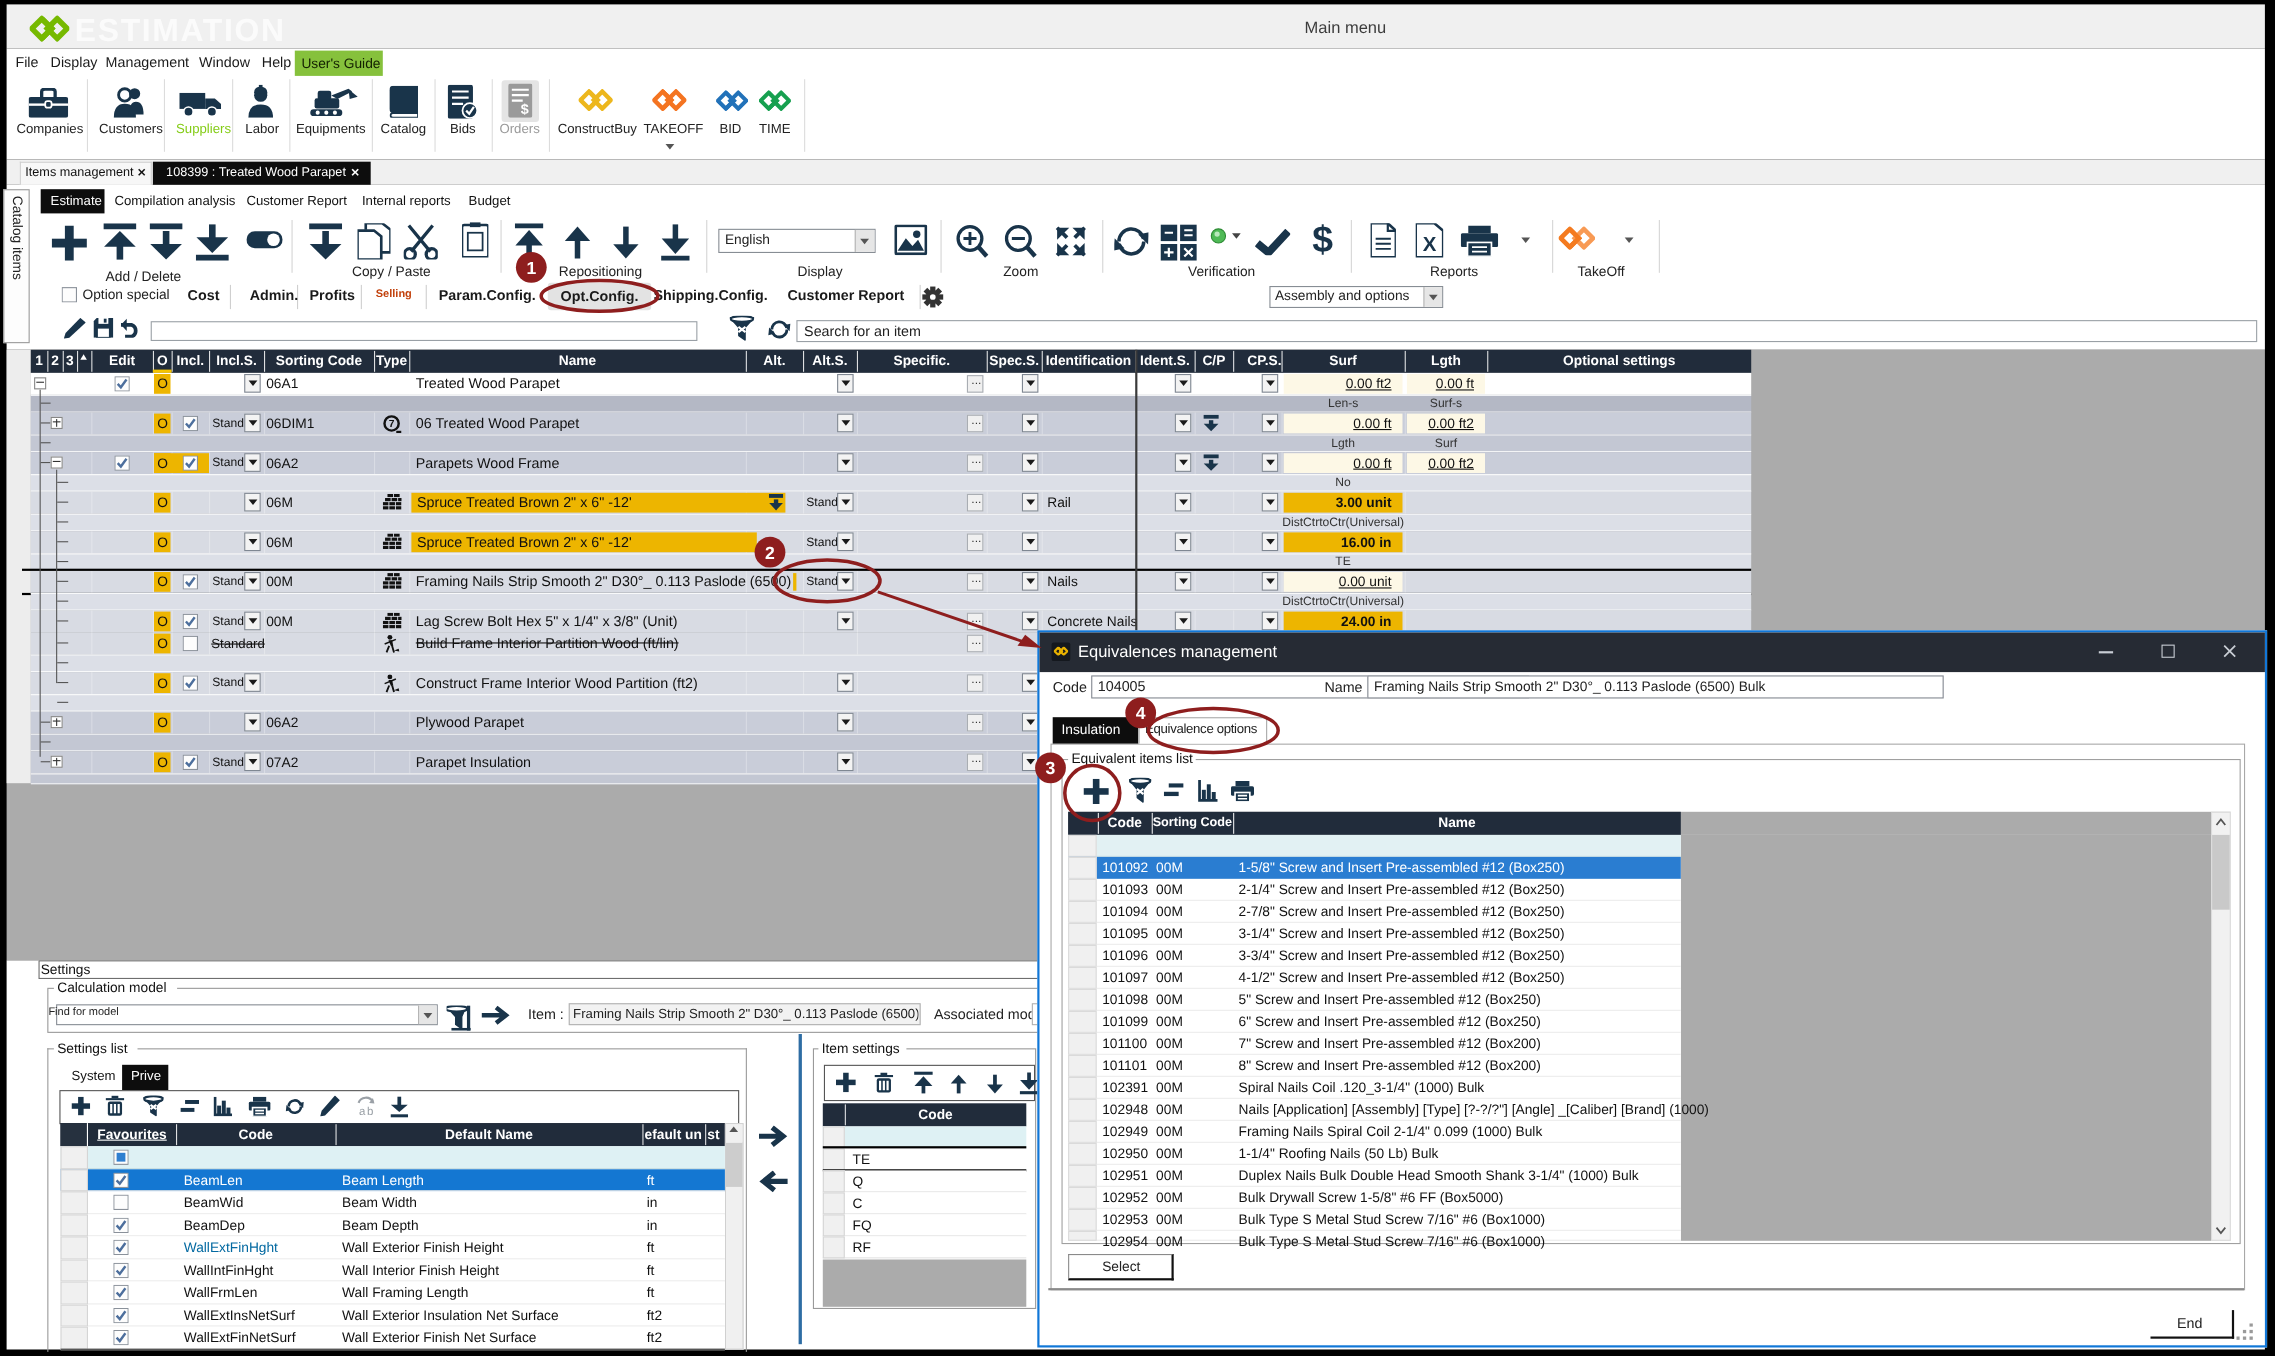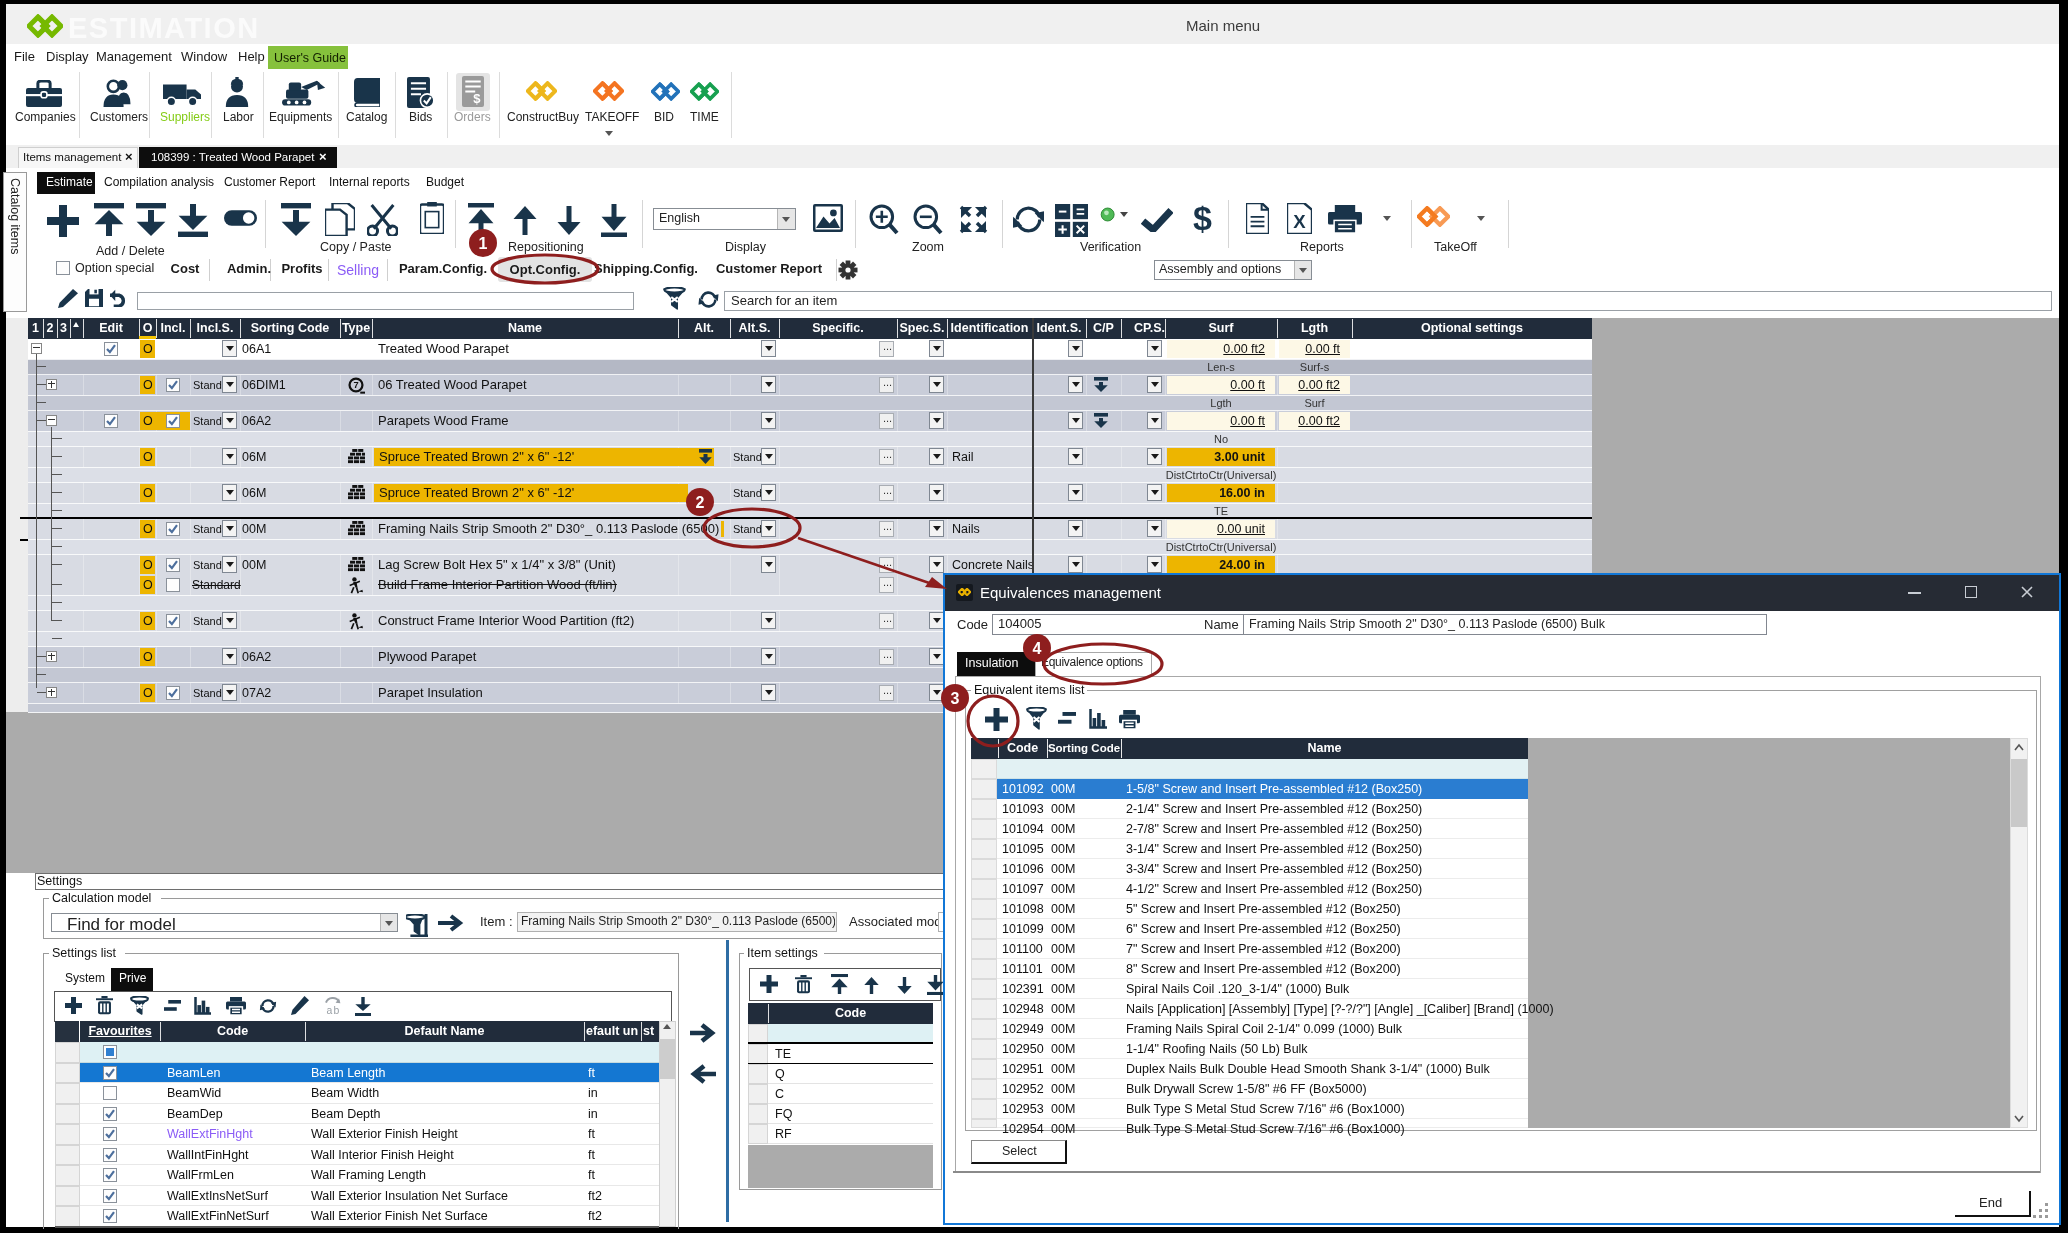--- a/index.html
+++ b/index.html
@@ -295,21 +295,21 @@
     <div style="left:328px;top:259px;width:1px;height:22px;background:#cfcfcf"></div>
     <div style="left:387px;top:259px;width:1px;height:22px;background:#cfcfcf"></div>
     <div style="left:836px;top:259px;width:1px;height:22px;background:#cfcfcf"></div>
     <svg style="position:absolute;left:56px;top:261px;" width="14" height="14" viewBox="0 0 14 14">
       <rect x="0.5" y="0.5" width="13" height="13" fill="#fdfdfd" stroke="#8a919a"></rect>
     </svg>
     <div class="t" style="left:75px;top:261px;font-size:12.5px;color:#222">Option special</div>
     <div class="t" style="left:185px;top:262px;font-size:13px;font-weight:bold;color:#1a1a1a;transform:translateX(-50%)">Cost</div>
     <div class="t" style="left:249px;top:262px;font-size:13px;font-weight:bold;color:#1a1a1a;transform:translateX(-50%)">Admin.</div>
     <div class="t" style="left:302px;top:262px;font-size:13px;font-weight:bold;color:#1a1a1a;transform:translateX(-50%)">Profits</div>
-    <div class="t" style="left:358px;top:262px;font-size:14px;font-weight:normal;color:#8b5cf6;transform:translateX(-50%)">Selling</div>
+    <div class="t" style="left:358px;top:262px;font-size:10px;font-weight:bold;color:#c2410c;transform:translateX(-50%)">Selling</div>
     <div class="t" style="left:443px;top:262px;font-size:13px;font-weight:bold;color:#1a1a1a;transform:translateX(-50%)">Param.Config.</div>
     <div class="t" style="left:646px;top:262px;font-size:13px;font-weight:bold;color:#1a1a1a;transform:translateX(-50%)">Shipping.Config.</div>
     <div class="t" style="left:769px;top:262px;font-size:13px;font-weight:bold;color:#1a1a1a;transform:translateX(-50%)">Customer Report</div>
     <div style="left:498px;top:257px;width:94px;height:25px;background:#e3e3e3;border-radius:3px"></div>
     <div style="left:498px;top:262px;width:94px;height:16px;font-size:13px;font-weight:bold;color:#1a1a1a;text-align:center">Opt.Config.</div>
     <svg style="position:absolute;left:838px;top:260px;" width="20" height="20" viewBox="0 0 20 20">
       <rect x="7.6" y="0.5" width="4.8" height="4.8" fill="#333" transform="rotate(0 10.0 10.0)"></rect>
       <rect x="7.6" y="0.5" width="4.8" height="4.8" fill="#333" transform="rotate(45 10.0 10.0)"></rect>
       <rect x="7.6" y="0.5" width="4.8" height="4.8" fill="#333" transform="rotate(90 10.0 10.0)"></rect>
       <rect x="7.6" y="0.5" width="4.8" height="4.8" fill="#333" transform="rotate(135 10.0 10.0)"></rect>
@@ -971,21 +971,21 @@
     <div style="left:52px;top:510px;width:10px;height:1px;background:#555"></div>
     <div style="left:52px;top:546px;width:10px;height:1px;background:#555"></div>
     <div style="left:52px;top:602px;width:10px;height:1px;background:#555"></div>
     <div style="left:52px;top:638px;width:10px;height:1px;background:#555"></div>
     <div style="left:35px;top:873px;width:910px;height:17px;background:#fff;border:1px solid #6e6e6e"></div>
     <div class="t" style="left:37px;top:874px;font-size:12.5px;color:#111">Settings</div>
     <div style="left:43px;top:898px;width:902px;height:41px;border:1px solid #9a9a9a"></div>
     <div style="left:49px;top:890px;width:112px;height:16px;background:#fff"></div>
     <div class="t" style="left:52px;top:891px;font-size:12.5px;color:#111">Calculation model</div>
     <div style="left:51px;top:913px;width:347px;height:19px;background:#fff;border:1px solid #878d94"></div>
-    <div class="t" style="left:67px;top:915px;font-size:17px;color:#222">Find for model</div>
+    <div class="t" style="left:44px;top:915px;font-size:10px;color:#222">Find for model</div>
     <div style="left:380px;top:914px;width:17px;height:17px;background:#e6e6e6;border-left:1px solid #b5b5b5"></div>
     <div style="left:385px;top:921px;width:0px;height:0px;border-left:4px solid transparent;border-right:4px solid transparent;border-top:5px solid #555"></div>
     <svg style="position:absolute;left:406px;top:914px;" width="22" height="23" viewBox="0 0 22 23">
       <path d="M1 2 L17 2 L13.64 10.35 L13.64 21 L8.36 17.25 L8.36 10.35 Z" fill="#19344a" stroke="#19344a" stroke-width="1.5" stroke-linejoin="round"></path>
       <ellipse cx="9.0" cy="3" rx="9.68" ry="2.6" fill="#fff" stroke="#19344a" stroke-width="2"></ellipse>
       <rect x="18.5" y="0" width="3" height="23" fill="#19344a"></rect>
       <rect x="4.4" y="20.5" width="17.6" height="2.5" fill="#19344a"></rect>
     </svg>
     <svg style="position:absolute;left:436px;top:914px;" width="30" height="18" viewBox="0 0 30 18">
       <path d="M2 9 H22 M15 2 L24 9 L15 16" stroke="#19344a" stroke-width="4" fill="none"></path>
@@ -1099,21 +1099,21 @@
     </svg>
     <div class="t" style="left:167px;top:1106.5px;font-size:12.5px;color:#111">BeamDep</div>
     <div class="t" style="left:311px;top:1106.5px;font-size:12.5px;color:#111">Beam Depth</div>
     <div class="t" style="left:588px;top:1106.5px;font-size:12.5px;color:#111">in</div>
     <div style="left:55px;top:1103.5px;width:25px;height:20.5px;background:#f0f0f0;border:1px solid #d5d5d5"></div>
     <div style="left:55px;top:1124.0px;width:604px;height:20.5px;background:#fff;border-bottom:1px solid #e8e8e8"></div>
     <svg style="position:absolute;left:103px;top:1127.0px;" width="14" height="14" viewBox="0 0 14 14">
       <rect x="0.5" y="0.5" width="13" height="13" fill="#fdfdfd" stroke="#8a919a"></rect>
       <path d="M3 7.0 L5.88 10.08 L11 3.08" fill="none" stroke="#4d6f9d" stroke-width="2.2"></path>
     </svg>
-    <div class="t" style="left:167px;top:1127.0px;font-size:12.5px;color:#8b5cf6">WallExtFinHght</div>
+    <div class="t" style="left:167px;top:1127.0px;font-size:12.5px;color:#0369a1">WallExtFinHght</div>
     <div class="t" style="left:311px;top:1127.0px;font-size:12.5px;color:#111">Wall Exterior Finish Height</div>
     <div class="t" style="left:588px;top:1127.0px;font-size:12.5px;color:#111">ft</div>
     <div style="left:55px;top:1124.0px;width:25px;height:20.5px;background:#f0f0f0;border:1px solid #d5d5d5"></div>
     <div style="left:55px;top:1144.5px;width:604px;height:20.5px;background:#fff;border-bottom:1px solid #e8e8e8"></div>
     <svg style="position:absolute;left:103px;top:1147.5px;" width="14" height="14" viewBox="0 0 14 14">
       <rect x="0.5" y="0.5" width="13" height="13" fill="#fdfdfd" stroke="#8a919a"></rect>
       <path d="M3 7.0 L5.88 10.08 L11 3.08" fill="none" stroke="#4d6f9d" stroke-width="2.2"></path>
     </svg>
     <div class="t" style="left:167px;top:1147.5px;font-size:12.5px;color:#111">WallIntFinHght</div>
     <div class="t" style="left:311px;top:1147.5px;font-size:12.5px;color:#111">Wall Interior Finish Height</div>

